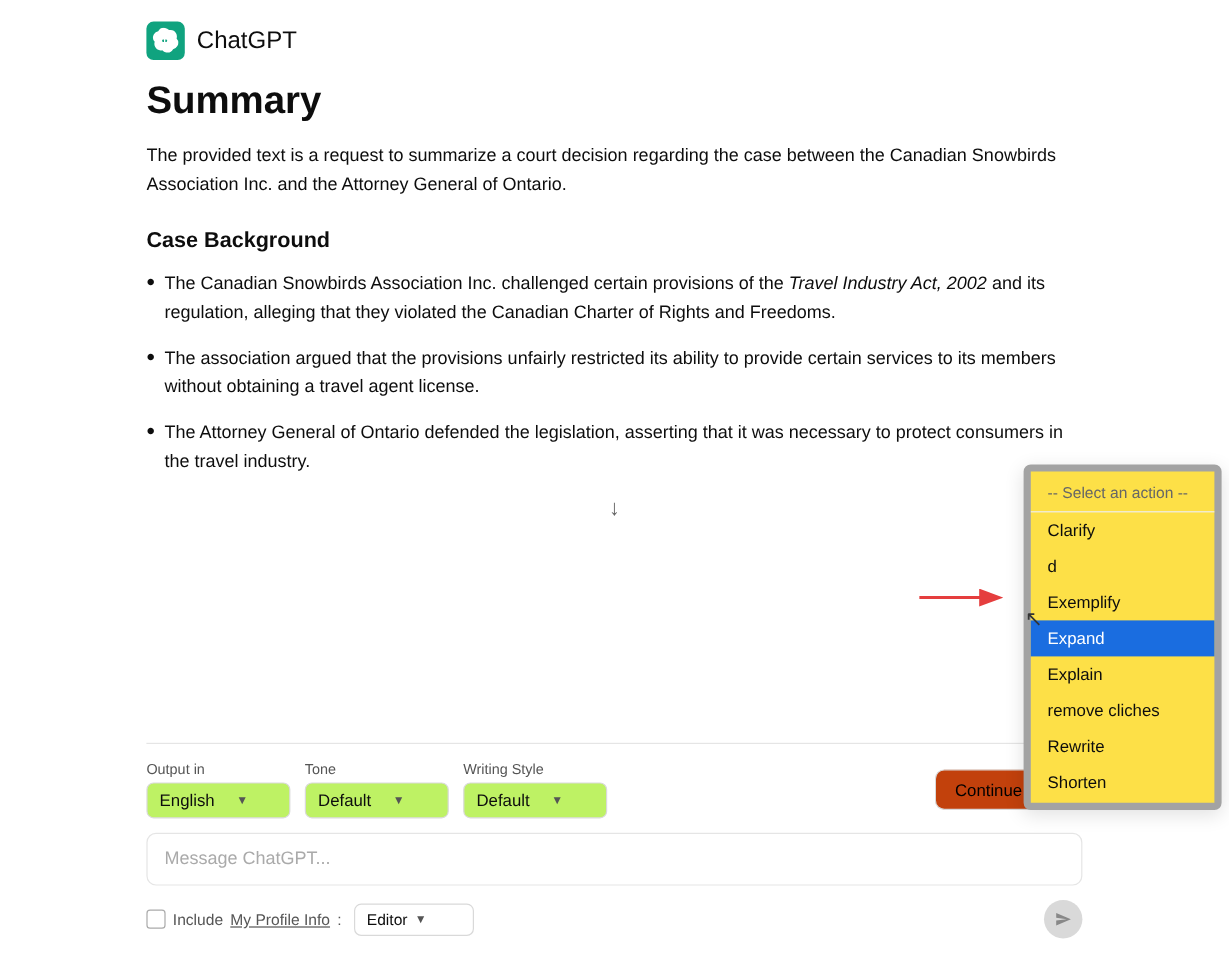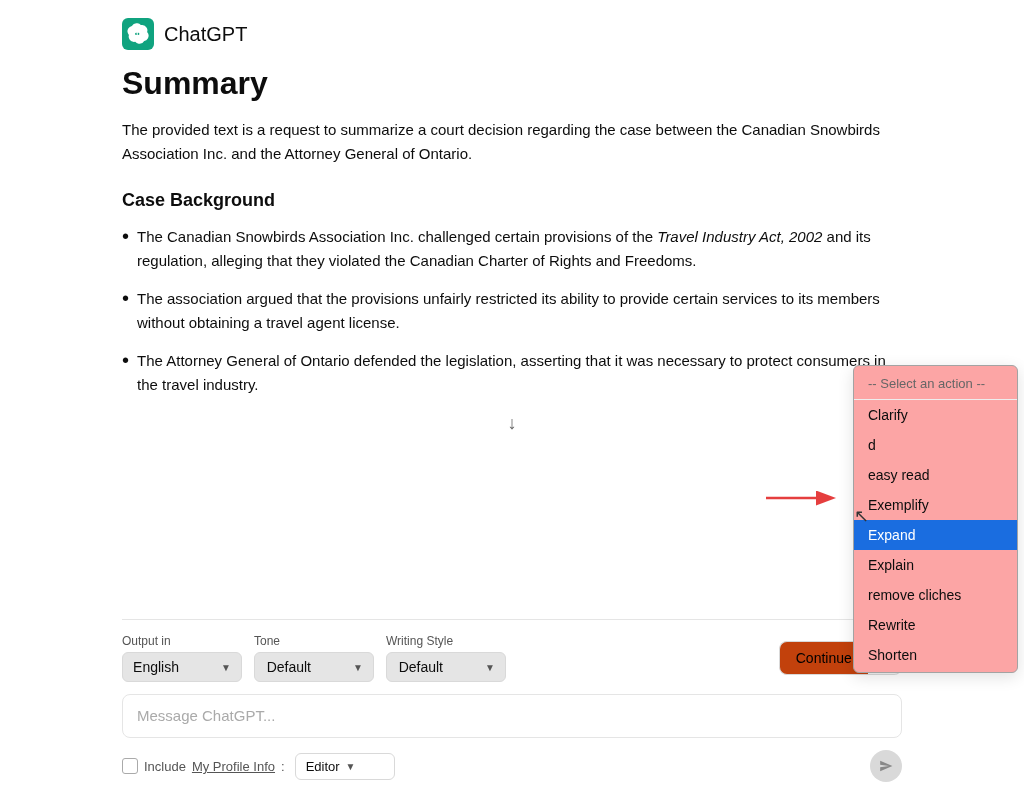--- a/index.html
+++ b/index.html
@@ -135,29 +135,28 @@
 
     .toolbar-label {
       font-size: 12px;
       color: #555;
       font-weight: 500;
     }
 
     .toolbar-select {
       display: flex;
       align-items: center;
-      gap: 6px;
+      gap: 18px;
       border: 1px solid #d9d9d9;
       border-radius: 6px;
       padding: 6px 10px;
       font-size: 14px;
-      background: #e5e5e5;
+      background: #bef264;
       cursor: pointer;
       min-width: 120px;
-      text-align: right;
     }
 
     .toolbar-select span {
       flex: 1;
     }
 
     .chevron-down {
       font-size: 10px;
       color: #555;
     }
@@ -251,24 +250,24 @@
       display: flex;
       align-items: center;
       justify-content: center;
       cursor: pointer;
       margin-left: auto;
     }
 
     
     .dropdown-overlay {
       position: absolute;
-      top: 365px;
+      top: 387px;
       right: 6px;
-      background: #fca5a5;
-      border: 1px solid #a3a3a3;
+      background: #fde047;
+      border: 6px solid #a3a3a3;
       border-radius: 6px;
       box-shadow: 0 4px 16px rgba(0,0,0,0.12);
       min-width: 165px;
       z-index: 100;
       padding: 2px 0;
     }
 
     .dropdown-header {
       padding: 8px 14px;
       font-size: 13px;
@@ -404,21 +403,20 @@
         </svg>
       </div>
     </div>
   </div>
 </div>
 
 <div class="dropdown-overlay">
   <div class="dropdown-header">-- Select an action --</div>
   <div class="dropdown-item">Clarify</div>
   <div class="dropdown-item">d</div>
-  <div class="dropdown-item">easy read</div>
   <div class="dropdown-item">Exemplify</div>
   <div class="dropdown-item selected">Expand</div>
   <div class="dropdown-item">Explain</div>
   <div class="dropdown-item">remove cliches</div>
   <div class="dropdown-item">Rewrite</div>
   <div class="dropdown-item">Shorten</div>
 </div>
 
 <div class="red-arrow">
   <svg width="80" height="36" viewBox="0 0 80 36">

